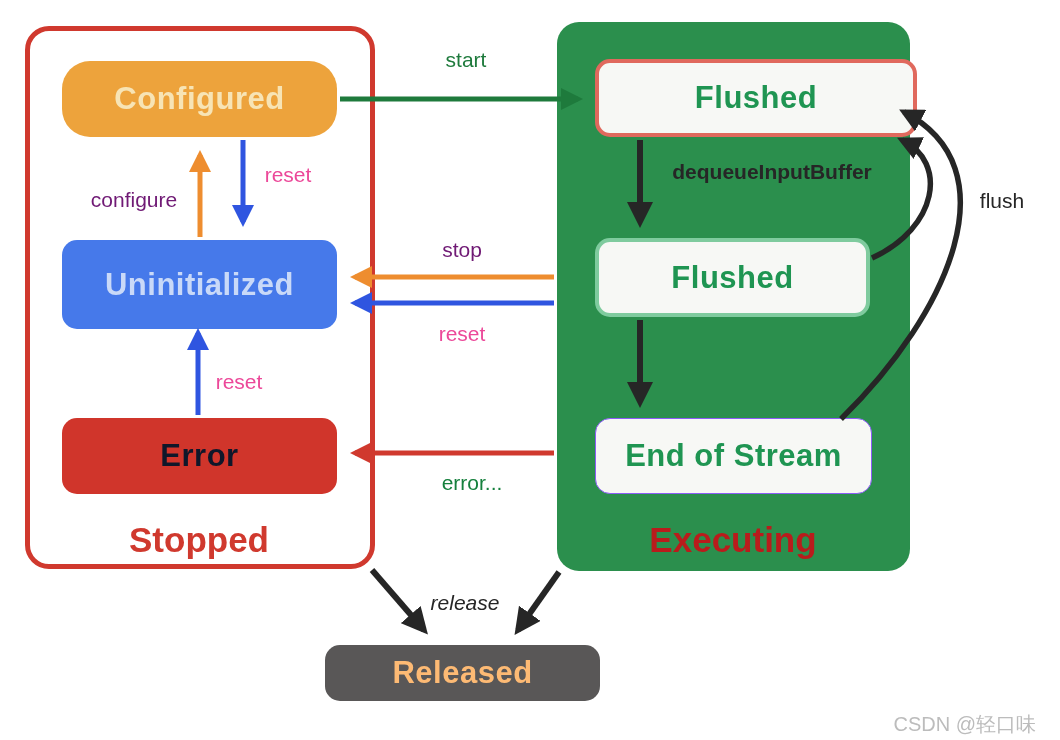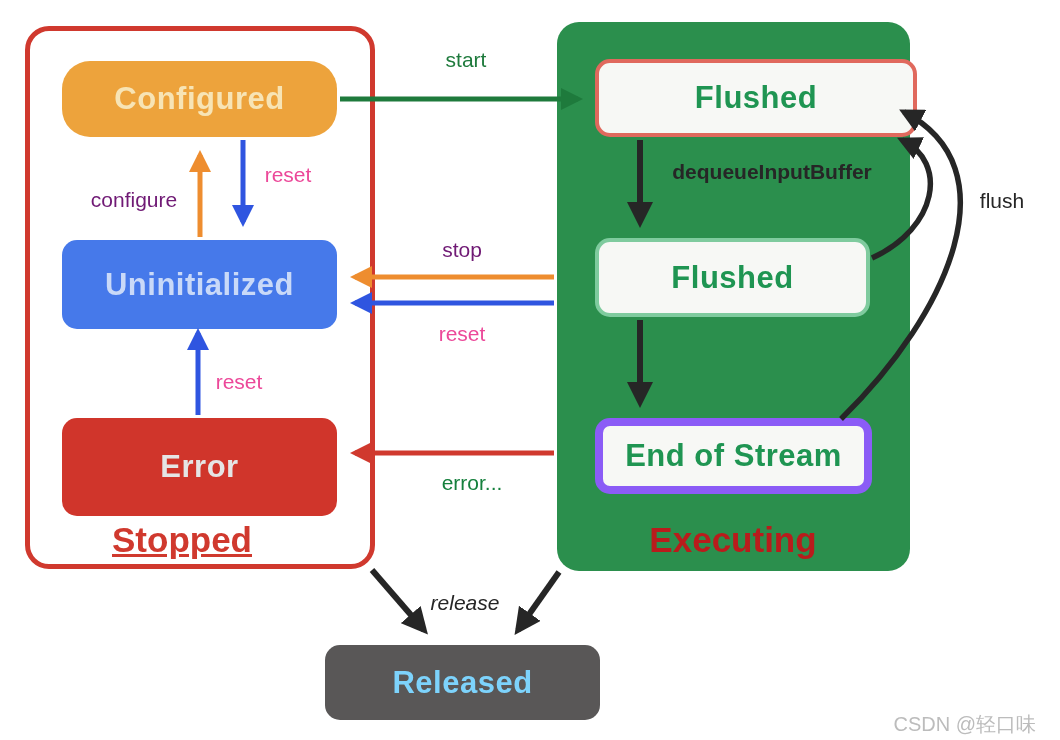--- a/index.html
+++ b/index.html
@@ -16,31 +16,31 @@
     left:557px; top:22px; width:353px; height:549px;
     background:#2b8f4d; border-radius:22px;
   }
   .state {
     position:absolute; box-sizing:border-box;
     display:flex; align-items:center; justify-content:center;
     font-weight:bold; border-radius:15px; font-size:31px; letter-spacing:0.5px;
   }
   .state.configured { left:62px; top:61px; width:275px; height:76px; background:#eda33c; color:#f7e4b5;border-radius:28px; }
   .state.uninitialized { left:62px; top:240px; width:275px; height:89px; background:#4679ea; color:#c9d9f8;text-align:center; }
-  .state.error { left:62px; top:418px; width:275px; height:98px; background:#d0352b; color:#e5e5e5; }
+  .state.error { left:62px; top:418px; width:275px; height:76px; background:#d0352b; color:#0f172a; }
   .state.inner { background:#f7f8f5; color:#1f9552; }
   .state.flushed { left:595px; top:59px; width:322px; height:78px; border:4px solid #e0695d; }
   .state.running { left:595px; top:238px; width:275px; height:79px; border:4px solid #7fcb9e; }
-  .state.eos { left:595px; top:418px; width:277px; height:76px; border:8px solid #8b5cf6; }
-  .state.released { left:325px; top:645px; width:275px; height:75px; background:#595757; color:#7dd3fc; }
+  .state.eos { left:595px; top:418px; width:277px; height:76px; border:1px solid #8b5cf6; }
+  .state.released { left:325px; top:645px; width:275px; height:56px; background:#595757; color:#fdba74; }
   .group-label {
     position:absolute; font-weight:bold; font-size:35px; text-align:center;
     transform:translateX(-50%); white-space:nowrap;
   }
-  .group-label.stopped { left:182px; top:520px; color:#d0392e;text-decoration:underline; }
+  .group-label.stopped { left:199px; top:520px; color:#d0392e; }
   .group-label.executing { left:733px; top:520px; color:#b91c1c; }
   .tlabel {
     position:absolute; font-size:21px; transform:translateX(-50%);
     white-space:nowrap; text-align:center; line-height:1.3;
   }
   .tlabel.green { color:#1e7a3c; }
   .tlabel.blue { color:#ec4899; }
   .tlabel.orange { color:#701a75; }
   .tlabel.red { color:#15803d; }
   .tlabel.black { color:#262626; }

